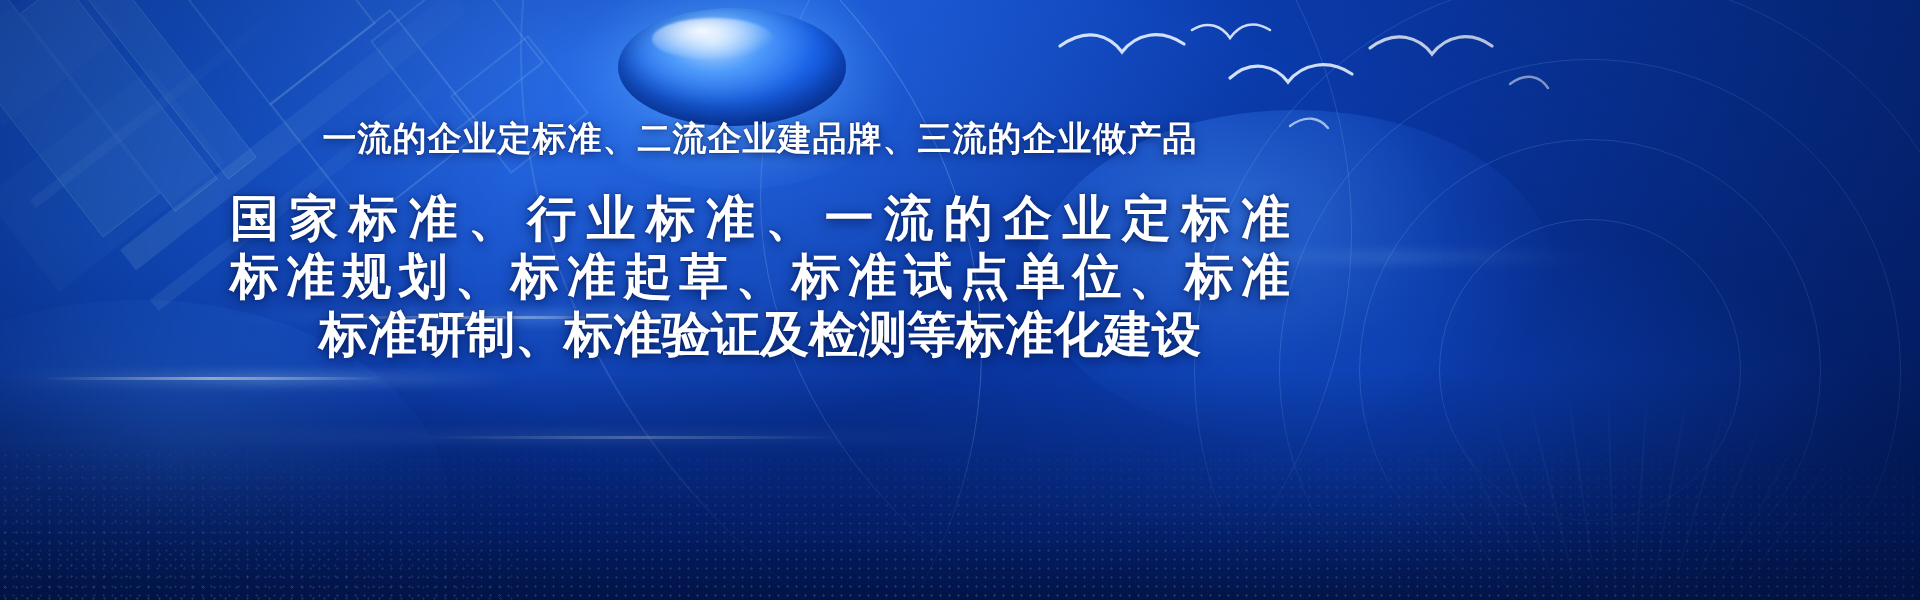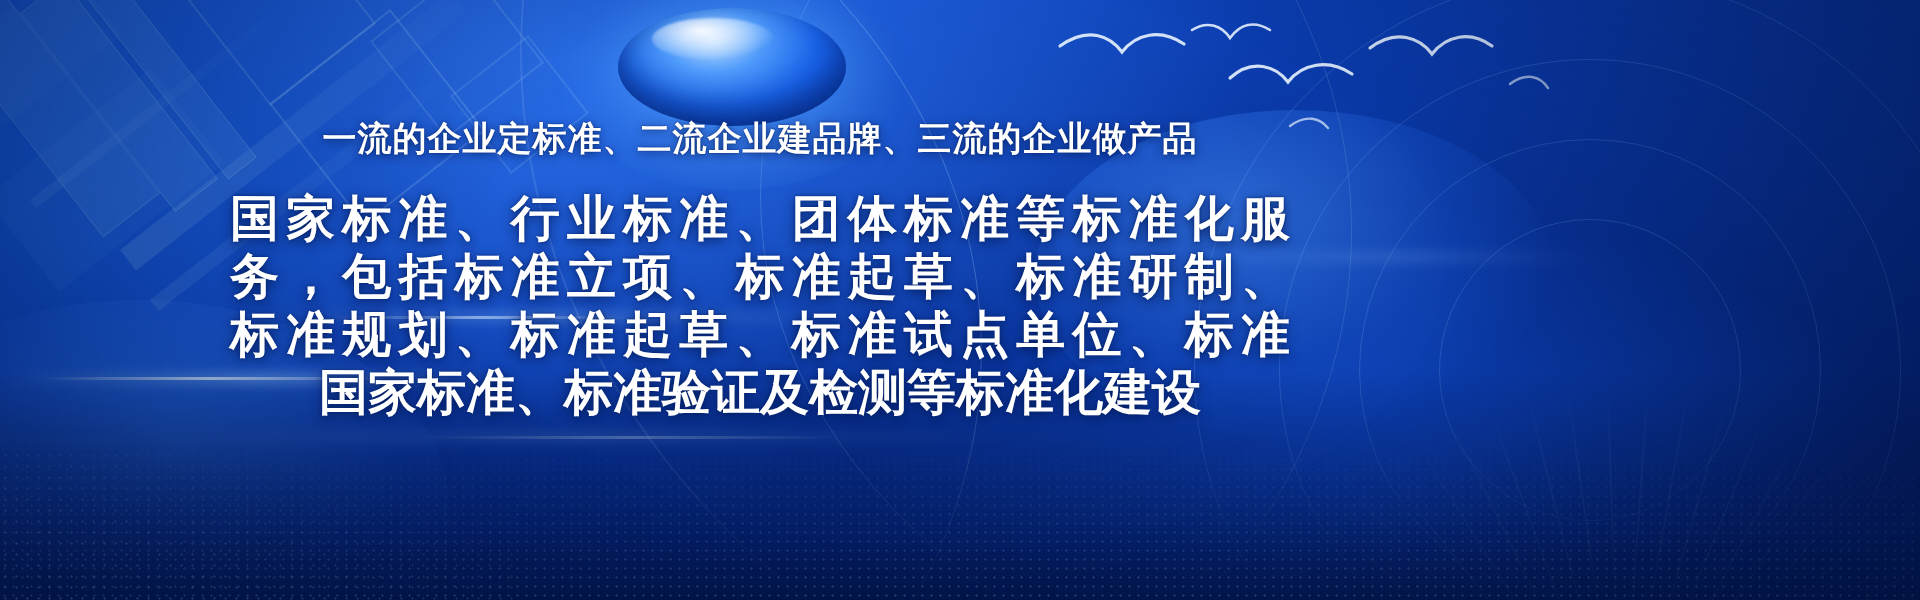--- a/index.html
+++ b/index.html
@@ -249,20 +249,19 @@
   </div>
 
   <div class="bg-bottom-dark"></div>
   <div class="dots"></div>
   <div class="dots-left"></div>
   <div class="bg-vignette"></div>
 
   <div class="text-wrap">
     <div class="headline">一流的企业定标准、二流企业建品牌、三流的企业做产品</div>
     <div class="body">
-      <span class="ln j">国家标准、行业标准、团体标准等标准化服</span>
-      <span class="ln j">务，包括标准立项、标准起草、标准研制、</span>
+      <span class="ln j">国家标准、行业标准、一流的企业定标准</span>
       <span class="ln j">标准规划、标准起草、标准试点单位、标准</span>
-      <span class="ln">国家标准、标准验证及检测等标准化建设</span>
+      <span class="ln">标准研制、标准验证及检测等标准化建设</span>
     </div>
   </div>
 
 </div>
 
 </body></html>

